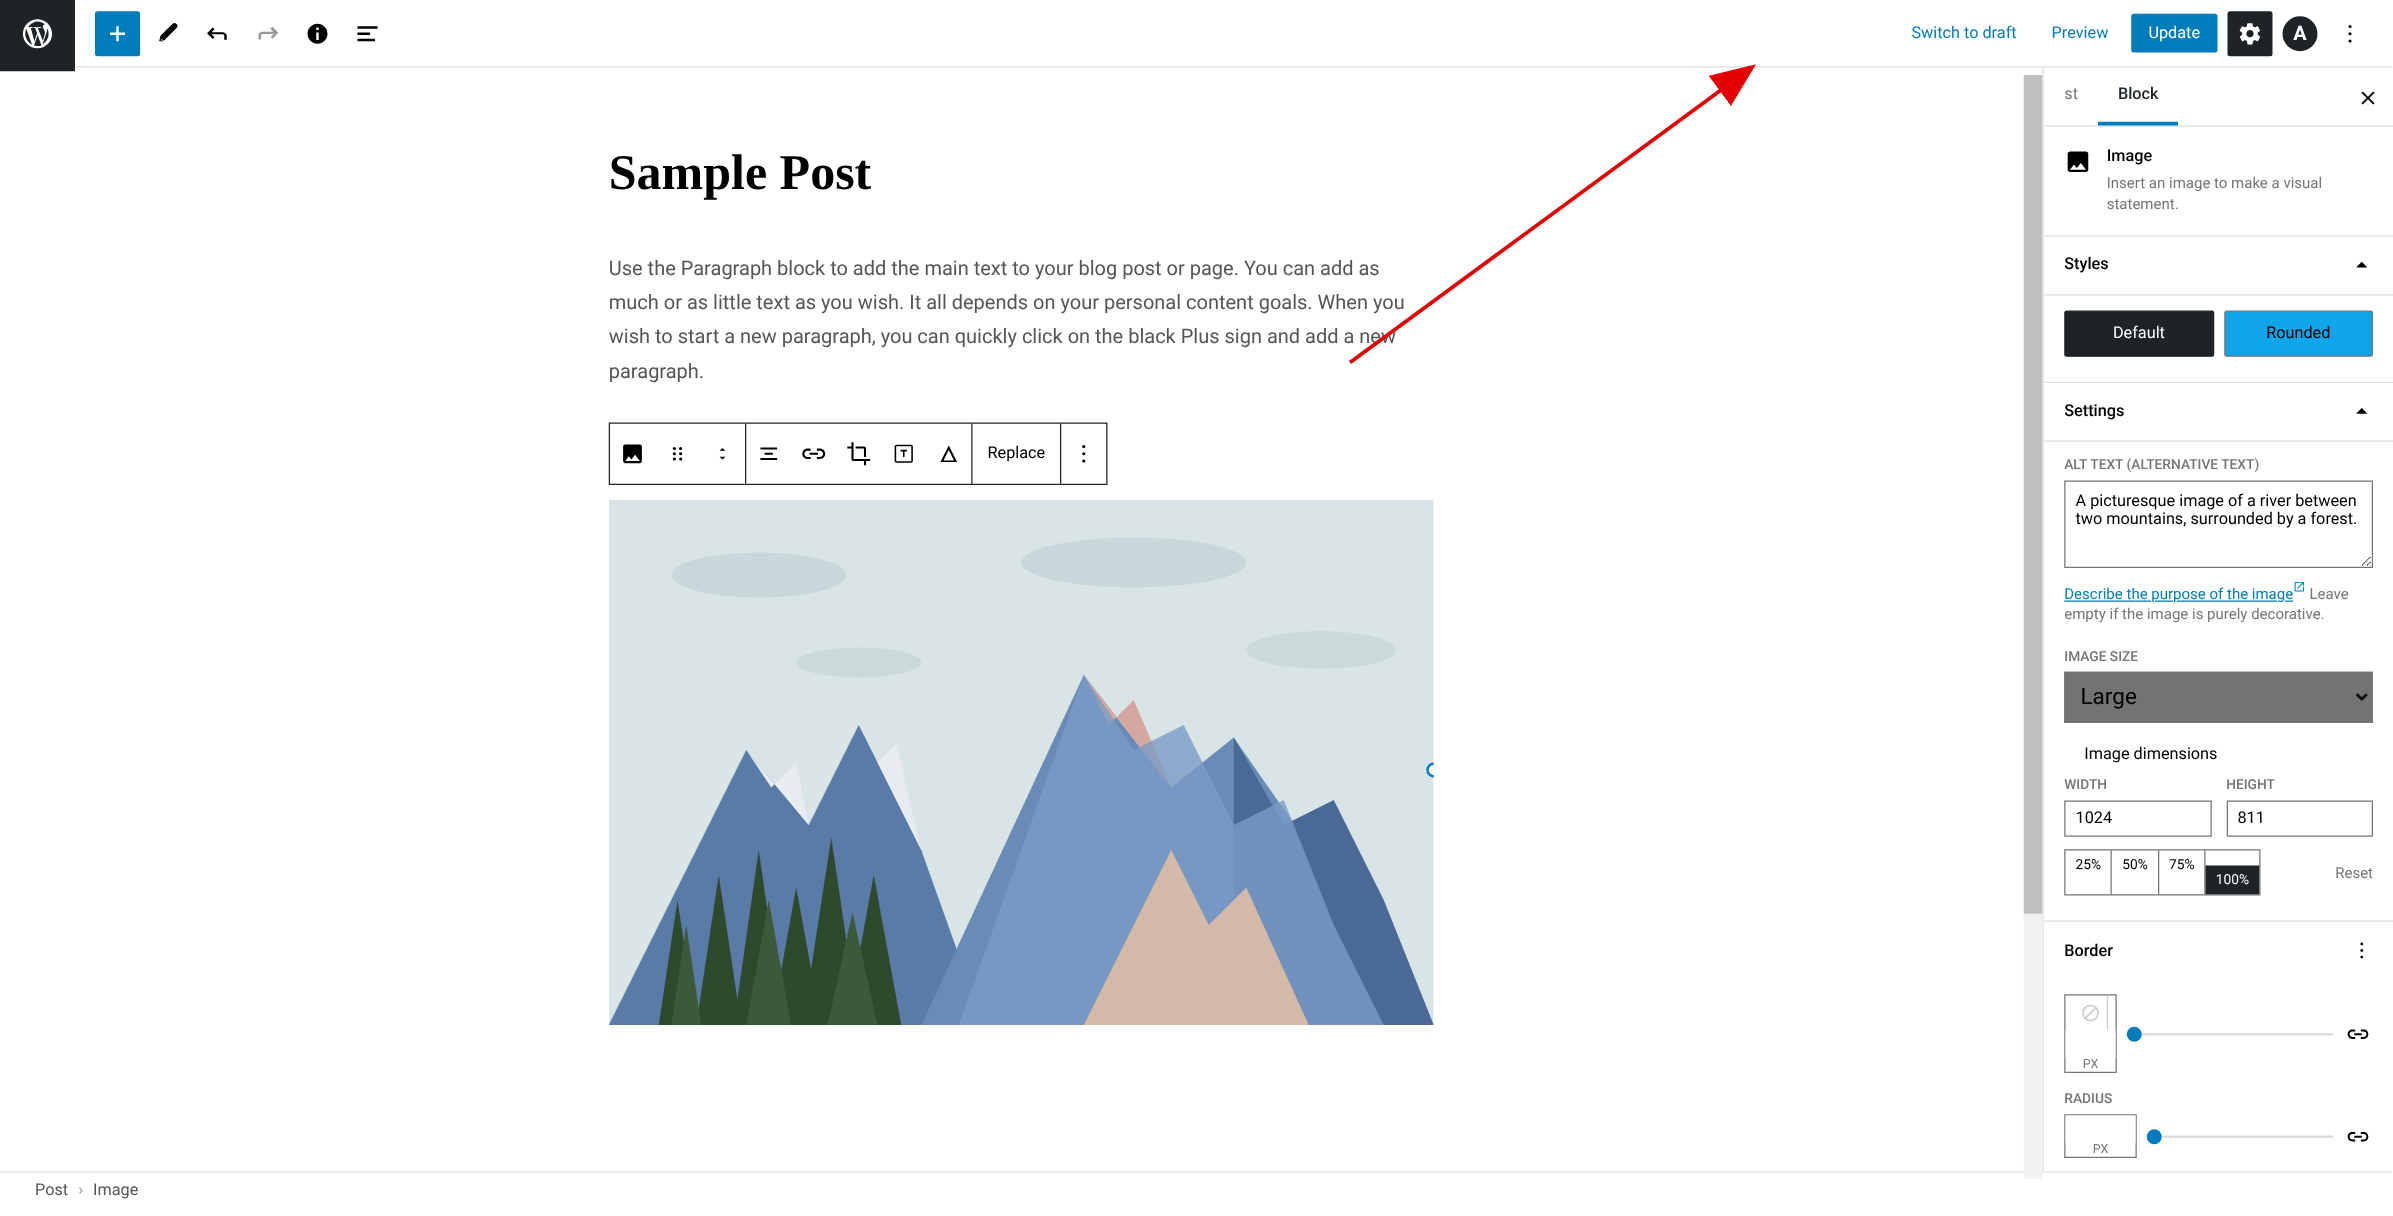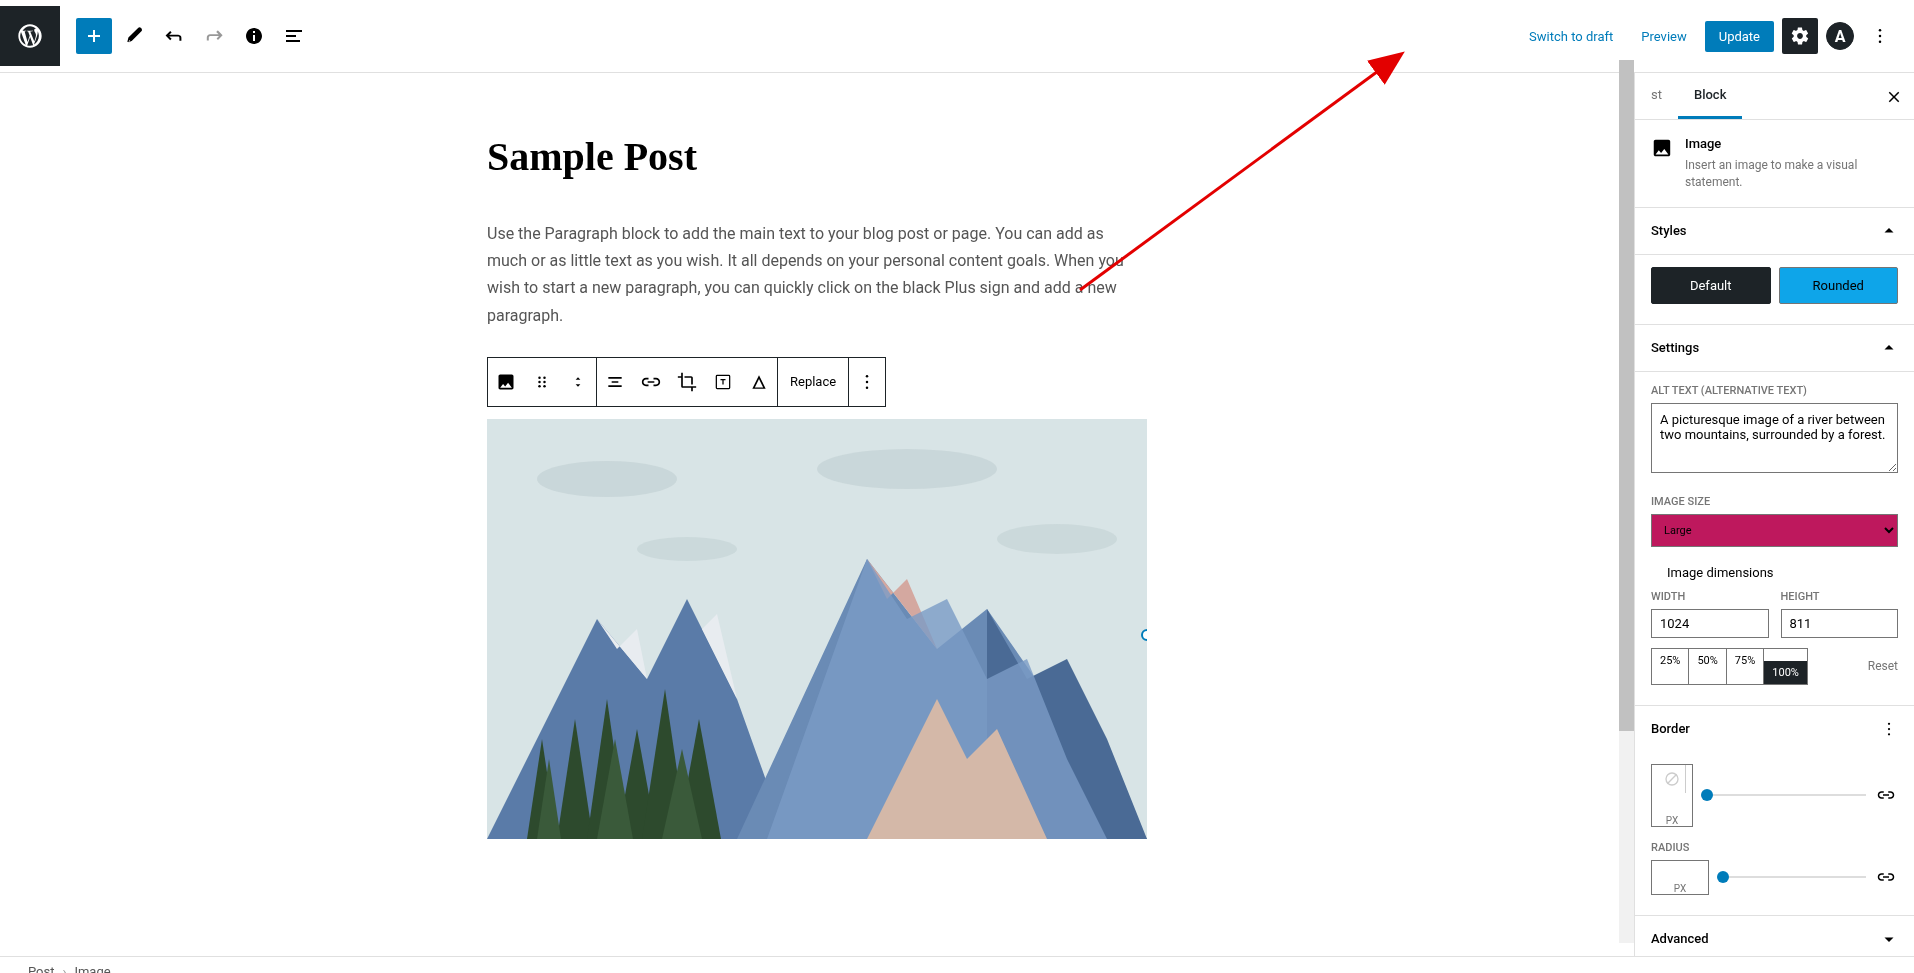--- a/index.html
+++ b/index.html
@@ -1,17 +1,17 @@
 <!DOCTYPE html>
 <html><head>
 <meta charset="utf-8">
 <style>
 * { margin: 0; padding: 0; box-sizing: border-box; font-family: -apple-system, BlinkMacSystemFont, "Segoe UI", Roboto, sans-serif; }
 body { background: #fff; overflow: hidden; }
-.top-bar { height: 73px; border-bottom: 1px solid #e0e0e0; display: flex; align-items: center; justify-content: space-between; }
+.top-bar { height: 54px; border-bottom: 1px solid #e0e0e0; display: flex; align-items: center; justify-content: space-between; }
 .top-left { display: flex; align-items: center; height: 100%; }
 .wp-logo { width: 60px; height: 60px; background: #1d2327; display: flex; align-items: center; justify-content: center; color: #fff; }
 .wp-logo svg { width: 28px; height: 28px; }
 .toolbar-btn { width: 36px; height: 36px; display: flex; align-items: center; justify-content: center; cursor: pointer; margin: 0 2px; border-radius: 2px; }
 .toolbar-btn.add { background: #007cba; color: #fff; margin-left: 16px; }
 .toolbar-btn svg { width: 24px; height: 24px; }
 .top-right { display: flex; align-items: center; gap: 8px; padding-right: 16px; }
 .text-btn { font-size: 13px; color: #007cba; padding: 8px 10px; cursor: pointer; }
 .update-btn { background: #007cba; color: #fff; font-size: 13px; padding: 8px 14px; border: none; cursor: pointer; border-radius: 2px; }
 .icon-btn-dark { width: 36px; height: 36px; background: #1d2327; color: #fff; display: flex; align-items: center; justify-content: center; cursor: pointer; border-radius: 2px; }
@@ -40,21 +40,21 @@
 .block-info-desc { color: #757575; font-size: 12px; line-height: 1.4; }
 .panel-header { padding: 14px 16px; display: flex; justify-content: space-between; align-items: center; cursor: pointer; font-size: 13px; font-weight: 500; border-bottom: 1px solid #e0e0e0; }
 .panel-body { padding: 12px 16px 20px; border-bottom: 1px solid #e0e0e0; }
 .style-buttons { display: flex; gap: 8px; }
 .style-btn { flex: 1; padding: 10px; font-size: 13px; border: 1px solid #757575; background: #0ea5e9; cursor: pointer; border-radius: 2px; }
 .style-btn.active { background: #1d2327; color: #fff; border-color: #1d2327; }
 .field-label { font-size: 11px; text-transform: uppercase; color: #757575; margin-bottom: 6px; display: block; font-weight: 500; }
 .alt-textarea { width: 100%; border: 1px solid #757575; padding: 8px; font-size: 13px; resize: vertical; height: 70px; font-family: inherit; }
 .help-text { font-size: 12px; color: #757575; margin-top: 6px; line-height: 1.4; }
 .help-link { color: #007cba; text-decoration: underline; }
-.select-input { width: 100%; border: 1px solid #757575; padding: 8px; font-size: 11px; background: #be185d; }
+.select-input { width: 100%; border: 1px solid #757575; padding: 8px; font-size: 18px; background: #737373; }
 .dim-row { display: flex; gap: 12px; }
 .dim-col { flex: 1; }
 .dim-input { width: 100%; border: 1px solid #757575; padding: 6px 8px; font-size: 13px; }
 .percent-row { display: flex; align-items: center; justify-content: space-between; margin-top: 10px; }
 .percent-btns { display: flex; border: 1px solid #757575; }
 .percent-btn { padding: 5px 8px; font-size: 11px; cursor: pointer; border-right: 1px solid #757575; }
 .percent-btn:last-child { border-right: none; margin-top: 12px; }
 .percent-btn.active { background: #1d2327; color: #fff; }
 .reset-btn { font-size: 12px; color: #757575; cursor: pointer; }
 .border-row { display: flex; align-items: center; gap: 8px; }
@@ -279,20 +279,25 @@
 
     <div class="panel-header">
       <span>Settings</span>
       <svg class="chevron" viewBox="0 0 24 24" fill="currentColor">
           <path d="M12 8l-6 6h12z"></path>
         </svg>
     </div>
     <div class="panel-body">
       <label class="field-label">ALT TEXT (ALTERNATIVE TEXT)</label>
       <textarea class="alt-textarea" style="">A picturesque image of a river between two mountains, surrounded by a forest.</textarea>
+      <div class="help-text">
+        <a class="help-link">Describe the purpose of the image</a><svg width="10" height="10" viewBox="0 0 24 24" fill="#007cba" style="vertical-align:super">
+            <path d="M19 19H5V5h7V3H5c-1.1 0-2 .9-2 2v14c0 1.1.9 2 2 2h14c1.1 0 2-.9 2-2v-7h-2v7zM14 3v2h3.6l-9.8 9.8 1.4 1.4L19 6.4V10h2V3h-7z"></path>
+          </svg> <span>Leave empty if the image is purely decorative.</span>
+      </div>
 
       <label class="field-label" style="margin-top:18px">IMAGE SIZE</label>
       <select class="select-input">
         <option>Large</option>
       </select>
 
       <div style="font-size:13px; margin:18px 16px 10px">Image dimensions</div>
       <div class="dim-row">
         <div class="dim-col">
           <label class="field-label">WIDTH</label>

